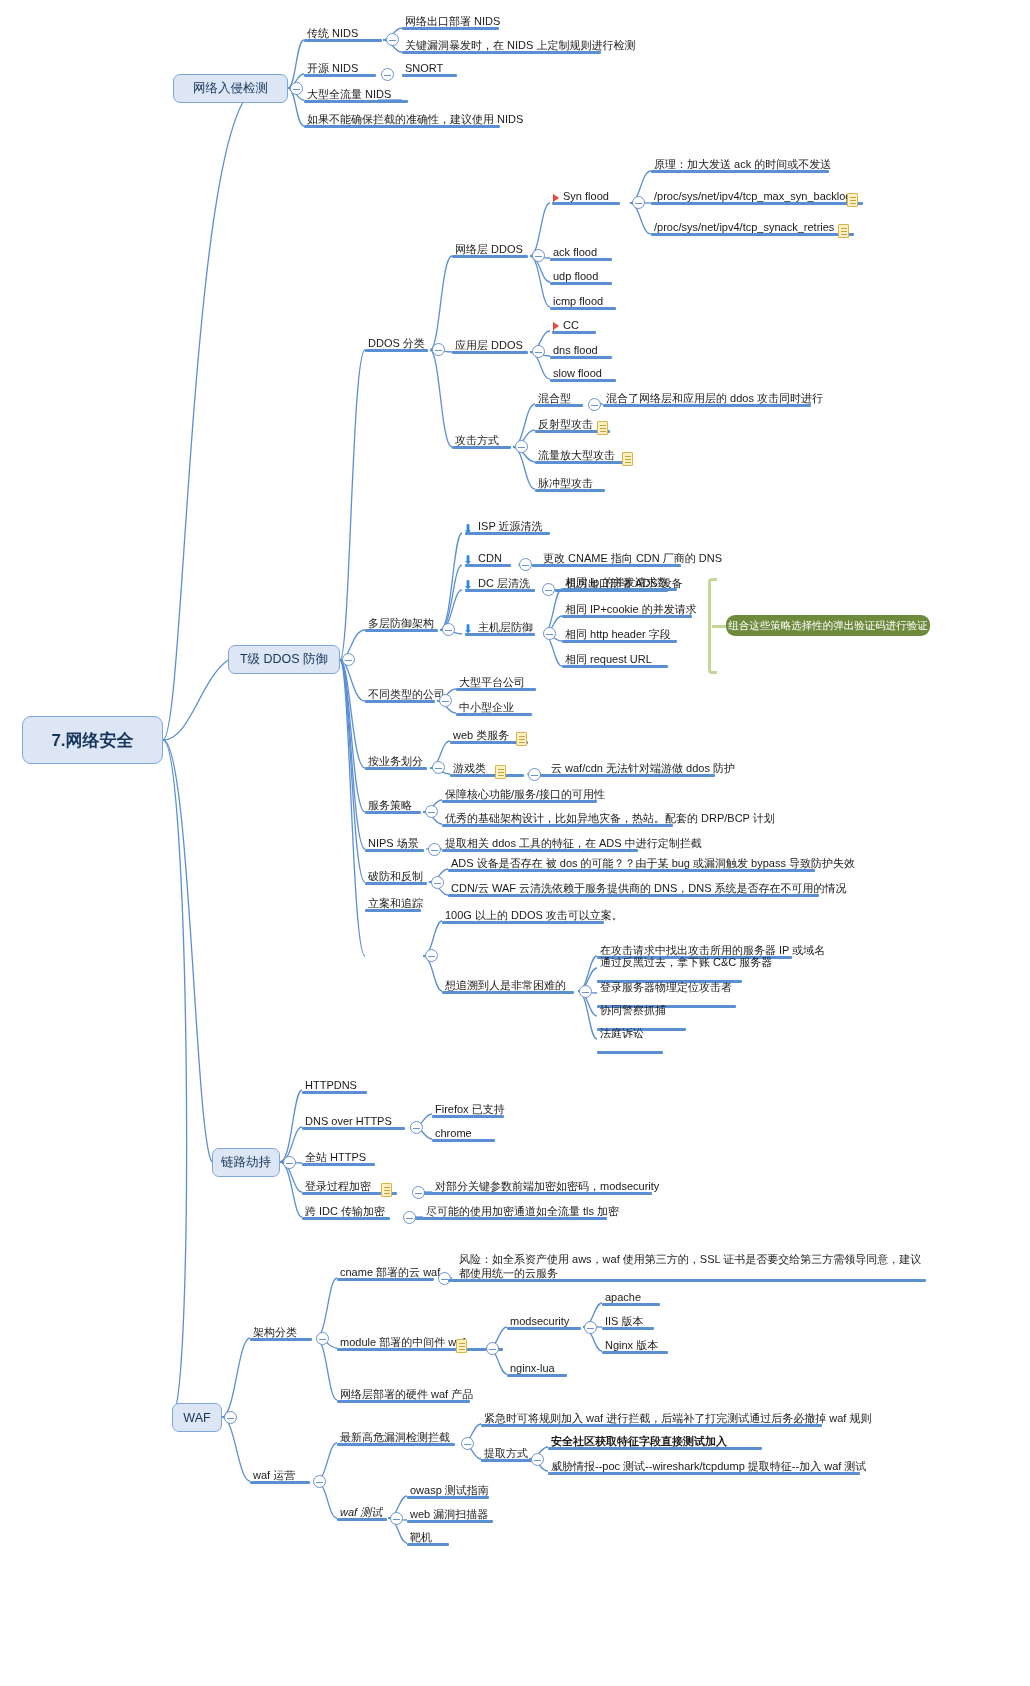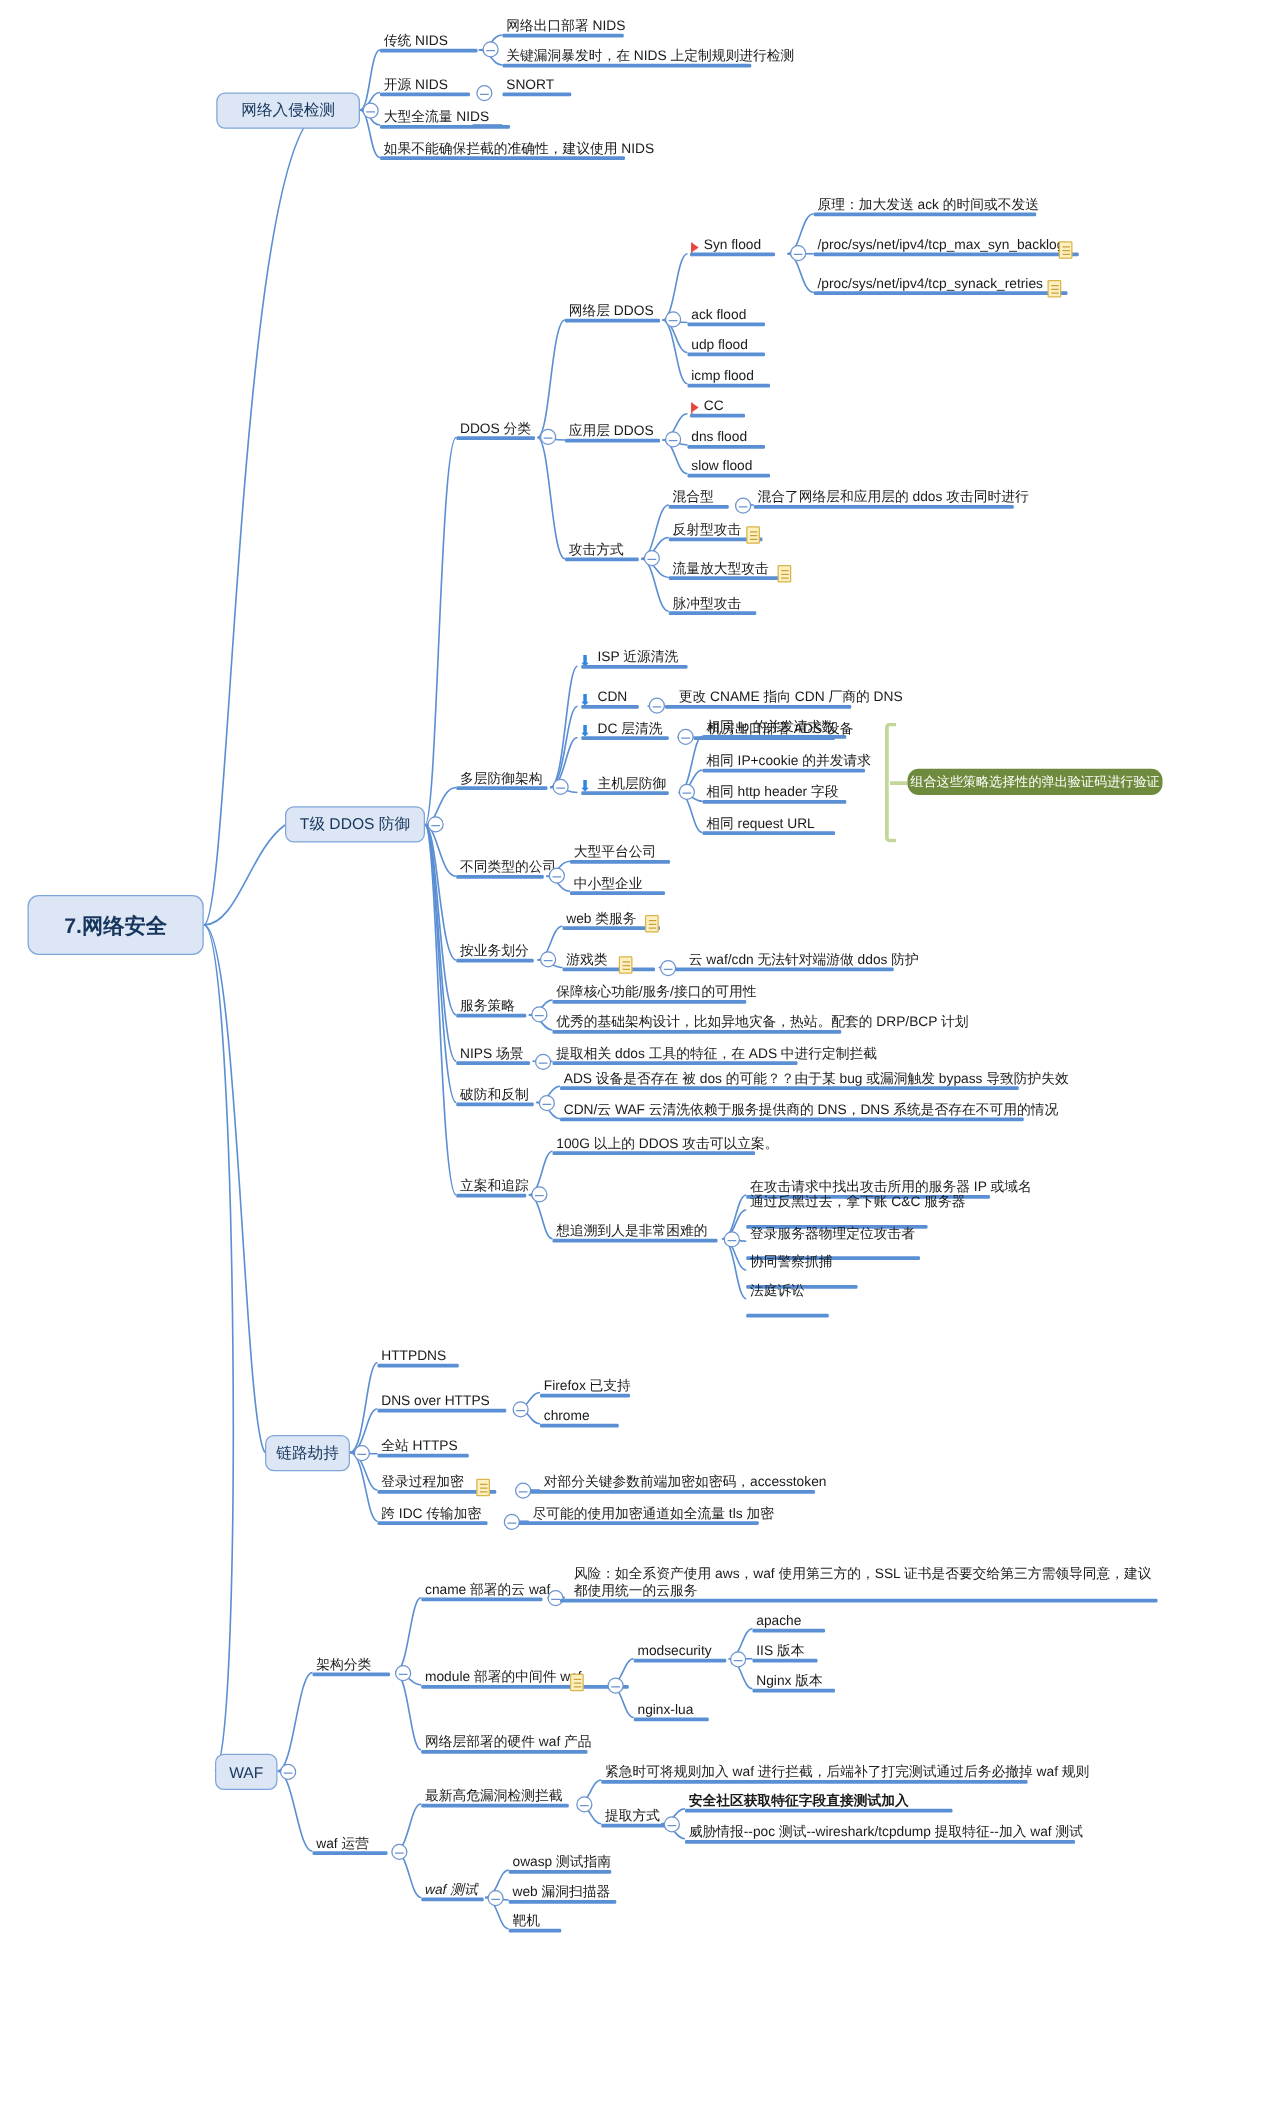--- a/index.html
+++ b/index.html
@@ -545,21 +545,21 @@
   <div class="toggle" style="left:431px; top:876px;"></div>
   <div class="node" style="left:448px; top:856px; width:367px;">
     <span class="bar" style="width:367px;"></span>
     <span class="txt">ADS 设备是否存在 被 dos 的可能？？由于某 bug 或漏洞触发 bypass 导致防护失效</span>
   </div>
   <div class="node" style="left:448px; top:881px; width:371px;">
     <span class="bar" style="width:371px;"></span>
     <span class="txt">CDN/云 WAF 云清洗依赖于服务提供商的 DNS，DNS 系统是否存在不可用的情况</span>
   </div>
 
-  <div class="node" style="left:365px; top:942px; width:56px;">
+  <div class="node" style="left:365px; top:896px; width:56px;">
     <span class="bar" style="width:56px;"></span>
     <span class="txt">立案和追踪</span>
   </div>
   <div class="toggle" style="left:425px; top:949px;"></div>
   <div class="node" style="left:442px; top:908px; width:162px;">
     <span class="bar" style="width:162px;"></span>
     <span class="txt">100G 以上的 DDOS 攻击可以立案。</span>
   </div>
   <div class="node" style="left:442px; top:978px; width:132px;">
     <span class="bar" style="width:132px;"></span>
@@ -614,21 +614,21 @@
     <span class="txt">全站 HTTPS</span>
   </div>
   <div class="node" style="left:302px; top:1179px; width:78px;">
     <span class="bar" style="width:95px;"></span>
     <span class="txt">登录过程加密</span>
   </div>
   <div class="doc-icon" style="left:381px; top:1183px;"></div>
   <div class="toggle" style="left:412px; top:1186px;"></div>
   <div class="node" style="left:432px; top:1179px; width:220px;">
     <span class="bar" style="width:228px; left:-8px;"></span>
-    <span class="txt">对部分关键参数前端加密如密码，accesstoken</span>
+    <span class="txt">对部分关键参数前端加密如密码，modsecurity</span>
   </div>
   <div class="node" style="left:302px; top:1204px; width:88px;">
     <span class="bar" style="width:88px;"></span>
     <span class="txt">跨 IDC 传输加密</span>
   </div>
   <div class="toggle" style="left:403px; top:1211px;"></div>
   <div class="node" style="left:423px; top:1204px; width:184px;">
     <span class="bar" style="width:192px; left:-8px;"></span>
     <span class="txt">尽可能的使用加密通道如全流量 tls 加密</span>
   </div>

